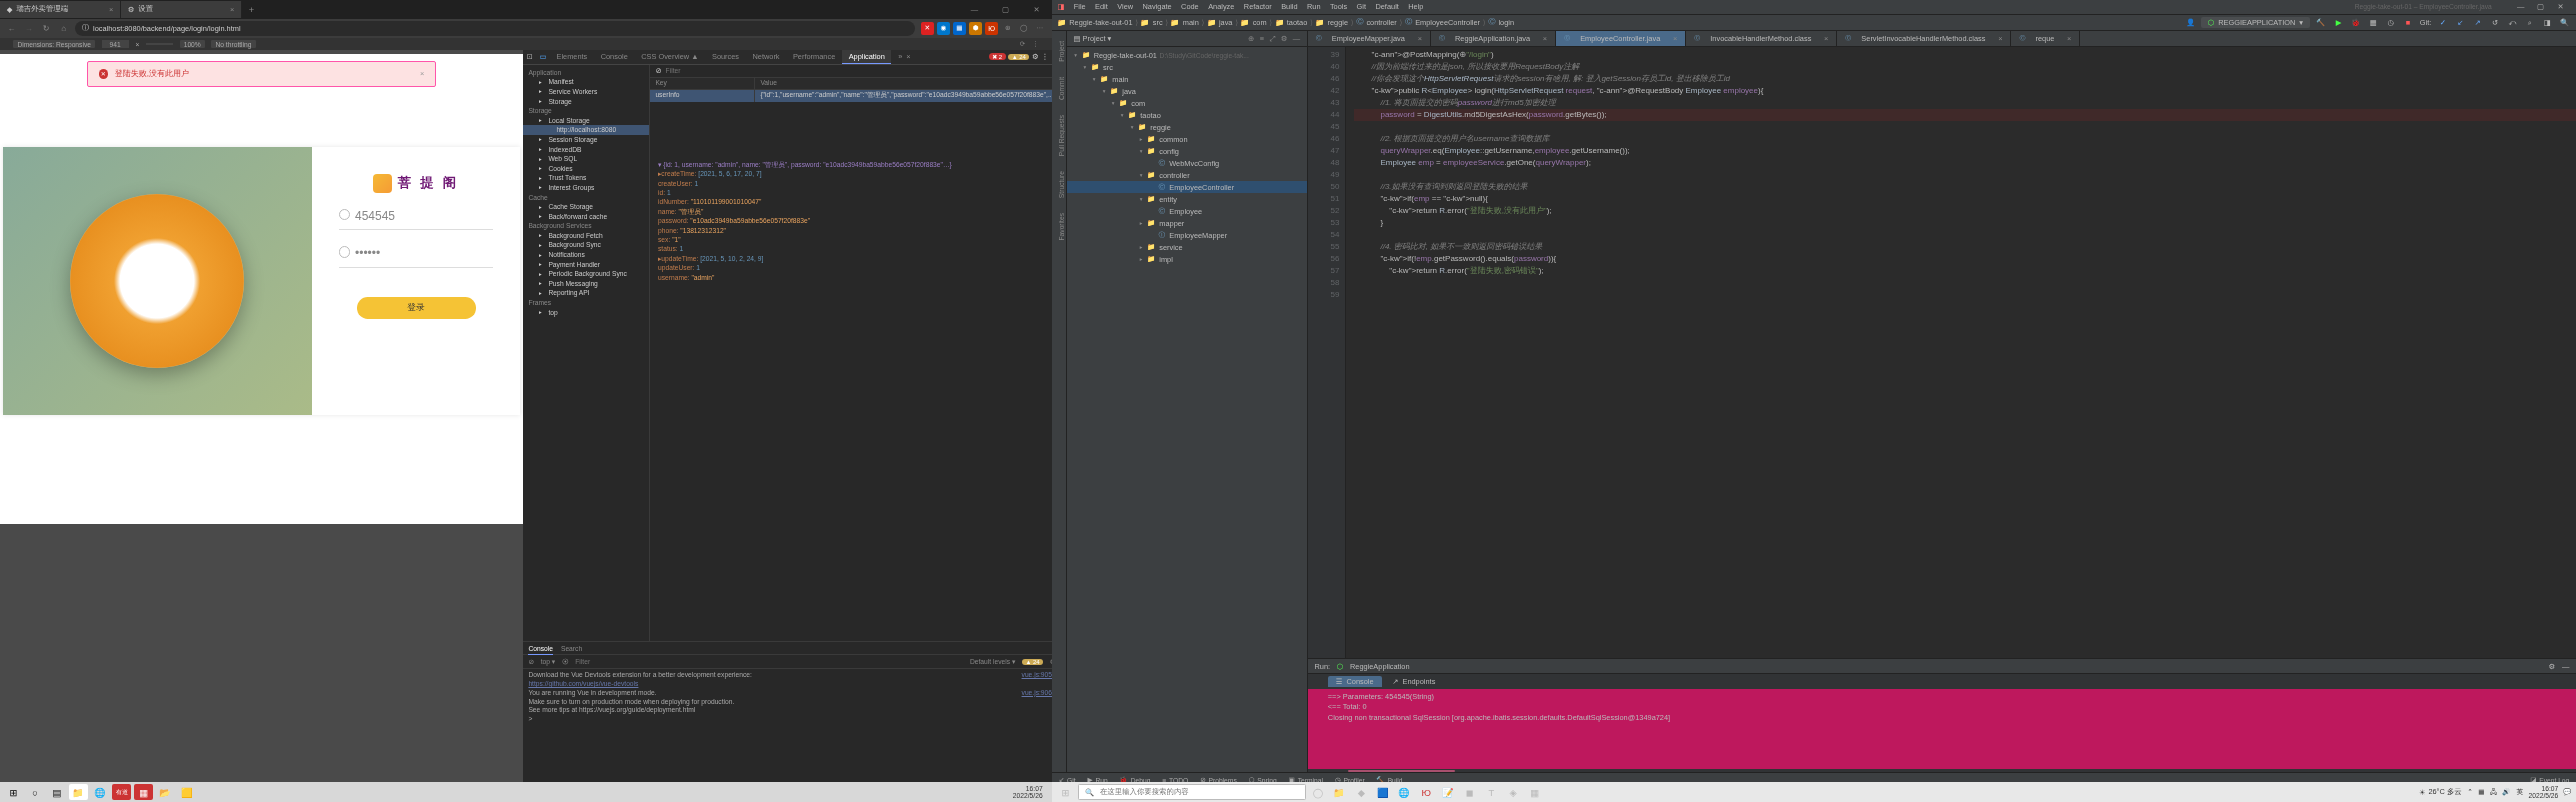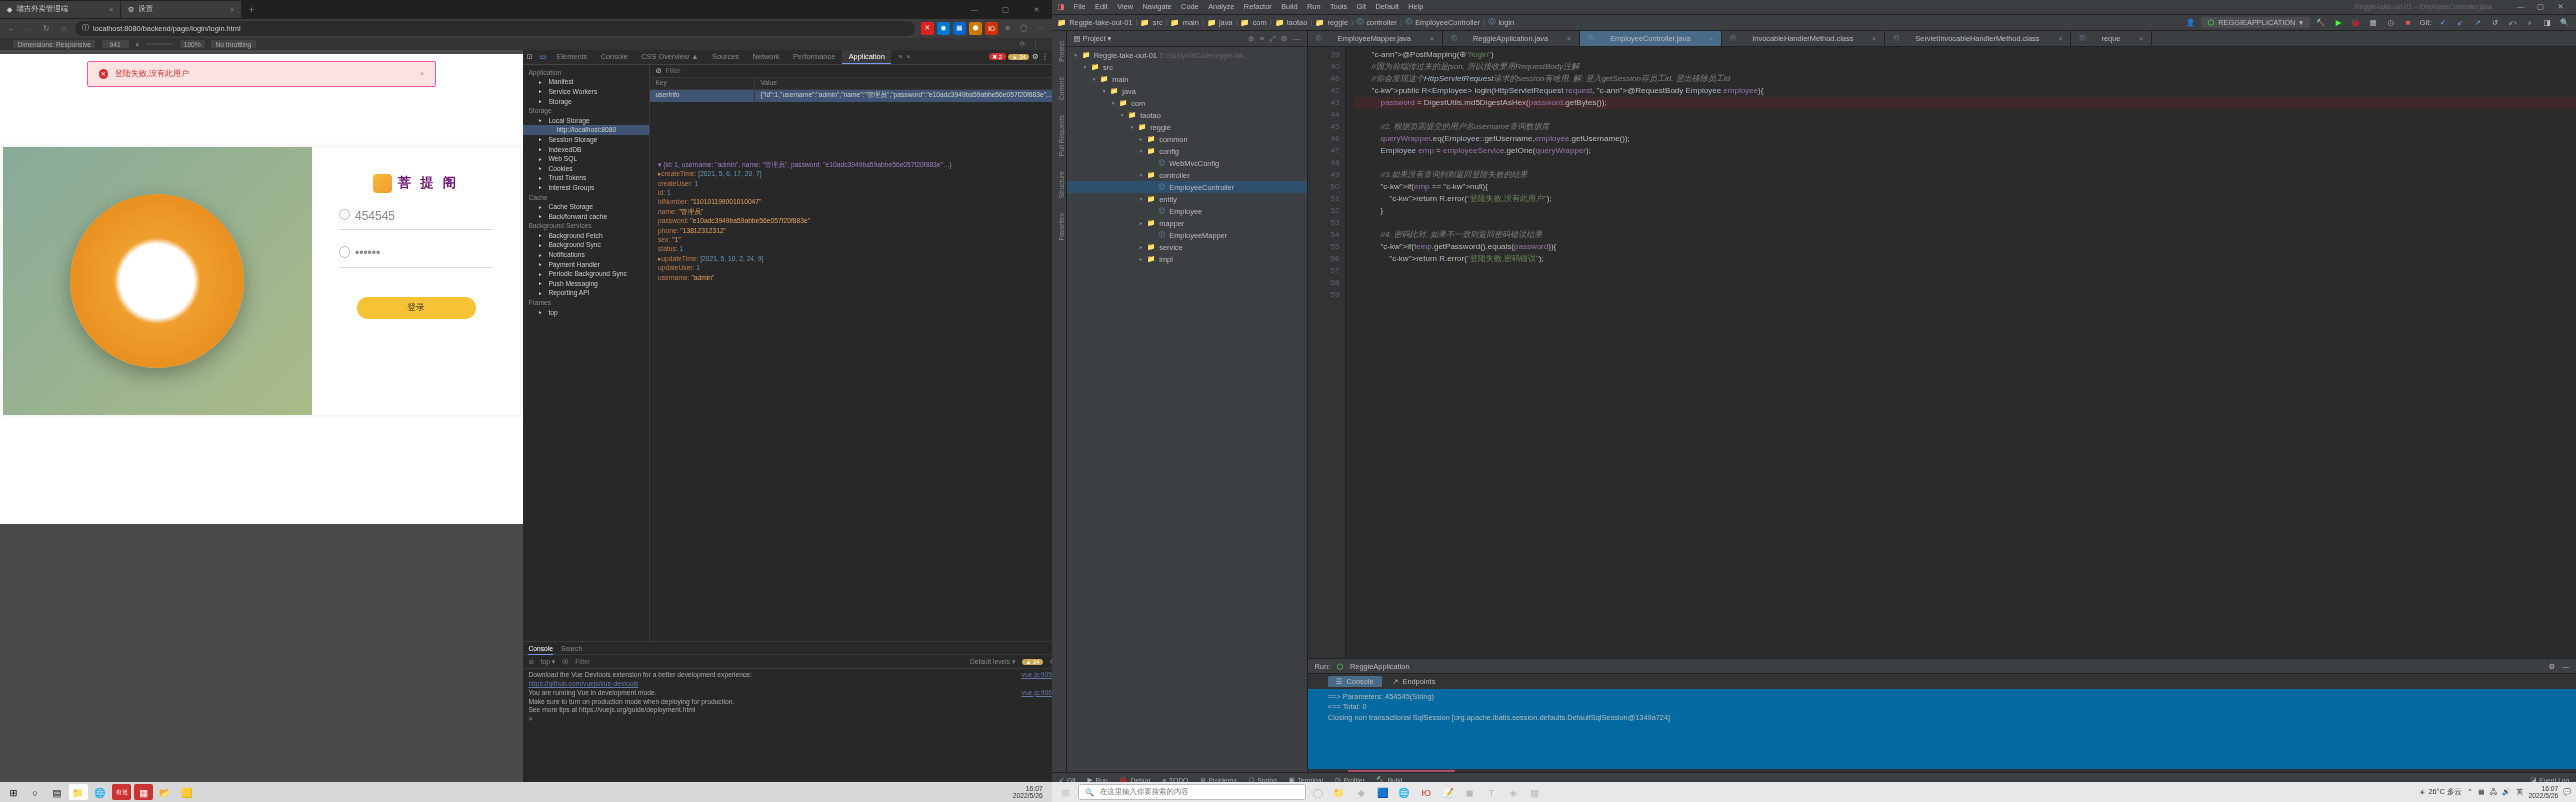--- a/index.html
+++ b/index.html
@@ -113,39 +113,39 @@
 .ij-tree { flex:1; overflow:auto; padding:2.7px 0; font-size:7.4px; }
 .ij-tree-row { display:flex; align-items:center; gap:2.7px; padding:0.7px 0; height:12px; }
 .ij-tree-row.sel { background:#2f4f6f; }
 .ij-tcaret { width:6.7px; text-align:center; color:#888; font-size:5.4px; }
 .ij-ticon { width:9.4px; height:9.4px; font-size:6.7px; display:flex; align-items:center; justify-content:center; }
 .ij-folder { color:#b8a267; }
 .ij-class { color:#6e9cbe; }
 
 .ij-editor-area { flex:1; display:flex; flex-direction:column; background:#2b2b2b; }
 .ij-editor-tabs { height:16px; background:#3c3f41; display:flex; align-items:center; border-bottom:0.7px solid #222; overflow:hidden; }
-.ij-ed-tab { height:100%; padding:0 8px; display:flex; align-items:center; gap:16px; font-size:7.4px; color:#bbb; border-right:0.7px solid #222; white-space:nowrap; }
+.ij-ed-tab { height:100%; padding:0 8px; display:flex; align-items:center; gap:10px; font-size:7.4px; color:#bbb; border-right:0.7px solid #222; white-space:nowrap; }
 .ij-ed-tab.active { background:#4a6a8a; }
 .ij-ed-tab .et-icon { font-size:6px; }
 .ij-code { flex:1; display:flex; font-family:"JetBrains Mono",Consolas,monospace; font-size:8px; line-height:12px; overflow:hidden; position:relative; }
 .ij-gutter { width:38px; background:#313335; color:#606366; text-align:right; padding:2.7px 5.4px 2.7px 0; border-right:0.7px solid #222; }
 .ij-gutter div { height:12px; }
 .ij-gut-bp { position:relative; }
 .ij-gut-bp::before { content:"●"; position:absolute; left:-9.4px; color:#c75450; }
 .ij-gut-bulb::before { content:"💡"; position:absolute; left:-10.7px; font-size:6px; }
 .ij-lines { flex:1; padding:2.7px 0 2.7px 8px; }
 .ij-lines > div { height:12px; white-space:pre; }
 .c-str { color:#6a8759; }
 .c-type { color:#a9b7c6; }
 .c-field { color:#9876aa; }
 .c-cmt { color:#808080; font-style:italic; }
 .hl-line { background:#402929; }
 .caret-line { background:#323232; }
 
-.ij-run-panel { height:114px; border-top:0.7px solid #222; background:#0369a1; display:flex; flex-direction:column; }
+.ij-run-panel { height:114px; border-top:0.7px solid #222; background:#be185d; display:flex; flex-direction:column; }
 .ij-run-hdr { height:14.8px; background:#3c3f41; display:flex; align-items:center; padding:0 6.7px; gap:6.7px; border-bottom:0.7px solid #222; font-size:7.4px; }
 .ij-run-subtabs { height:14.8px; display:flex; align-items:center; padding-left:20px; gap:2.7px; background:#313335; }
 .ij-run-subtab { padding:1.3px 8px; font-size:7.4px; display:flex; align-items:center; gap:4px; }
 .ij-run-subtab.active { background:#4a6a8a; border-radius:2px 2px 0 0; }
 .ij-run-out { flex:1; padding:2.7px 20px; font-family:Consolas,monospace; font-size:7.4px; line-height:10.7px; color:#bbb; overflow:auto; }
 .ij-run-scroll { height:3.4px; background:#313335; position:relative; }
 .ij-run-scroll::before { content:""; position:absolute; left:40px; width:107px; height:2px; top:0.7px; background:#a8506e; border-radius:1.3px; }
 
 .ij-bottom-bar { height:14.8px; background:#3c3f41; border-top:0.7px solid #222; display:flex; align-items:center; padding:0 6.7px; gap:12px; font-size:6.7px; color:#aaa; }
 .ij-bb-item { display:flex; align-items:center; gap:2.7px; }
@@ -661,20 +661,21 @@
             <div>56</div>
             <div>57</div>
             <div>58</div>
             <div>59</div>
           </div>
         <div class="ij-lines" id="ijlines">
             <div>        <span class="&lt;span">"c-ann"</span>&gt;@PostMapping(⊕<span class="c-str">"/login"</span>)</div>
             <div>        <span class="c-cmt">//因为前端传过来的是json, 所以接收要用RequestBody注解</span></div>
             <div>        <span class="c-cmt">//你会发现这个<span class="c-type">HttpServletRequest</span>请求的session有啥用, 解: 登入getSession存员工id, 登出移除员工id</span></div>
             <div>        <span class="&lt;span">"c-kw"</span>&gt;public <span class="c-type">R</span>&lt;<span class="c-type">Employee</span>&gt; login(<span class="c-type">HttpServletRequest</span> <span class="c-field">request</span>, <span class="&lt;span">"c-ann"</span>&gt;@RequestBody <span class="c-type">Employee</span> <span class="c-field">employee</span>){</div>
+            <div>            <span class="c-cmt">//1. 将页面提交的密码<span class="c-field">password</span>进行md5加密处理</span></div>
             <div class="hl-line">            <span class="c-field">password</span> = <span class="c-type">DigestUtils</span>.md5DigestAsHex(<span class="c-field">password</span>.getBytes());</div>
             <div></div>
             <div>            <span class="c-cmt">//2. 根据页面提交的用户名username查询数据库</span></div>
             <div>            <span class="c-field">queryWrapper</span>.eq(<span class="c-type">Employee</span>::getUsername,<span class="c-field">employee</span>.getUsername());</div>
             <div>            <span class="c-type">Employee</span> <span class="c-field">emp</span> = <span class="c-field">employeeService</span>.getOne(<span class="c-field">queryWrapper</span>);</div>
             <div></div>
             <div>            <span class="c-cmt">//3.如果没有查询到则返回登陆失败的结果</span></div>
             <div>            <span class="&lt;span">"c-kw"</span>&gt;if(<span class="c-field">emp</span> == <span class="&lt;span">"c-kw"</span>&gt;null){</div>
             <div>                <span class="&lt;span">"c-kw"</span>&gt;return <span class="c-type">R</span>.error(<span class="c-str">"登陆失败,没有此用户"</span>);</div>
             <div>            }</div>

